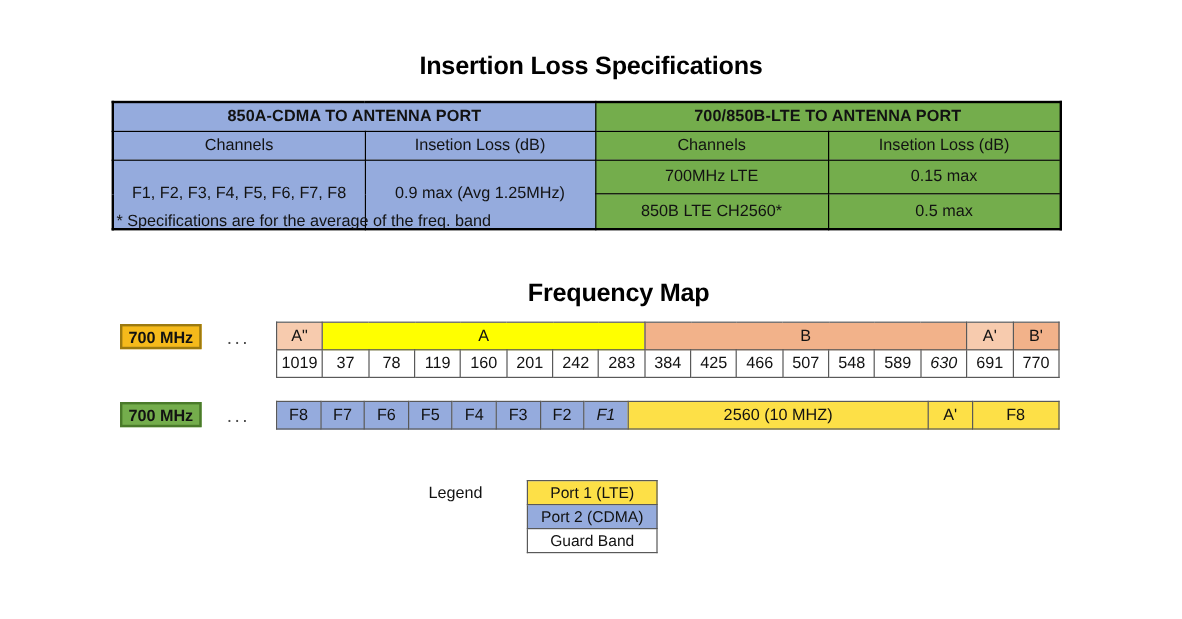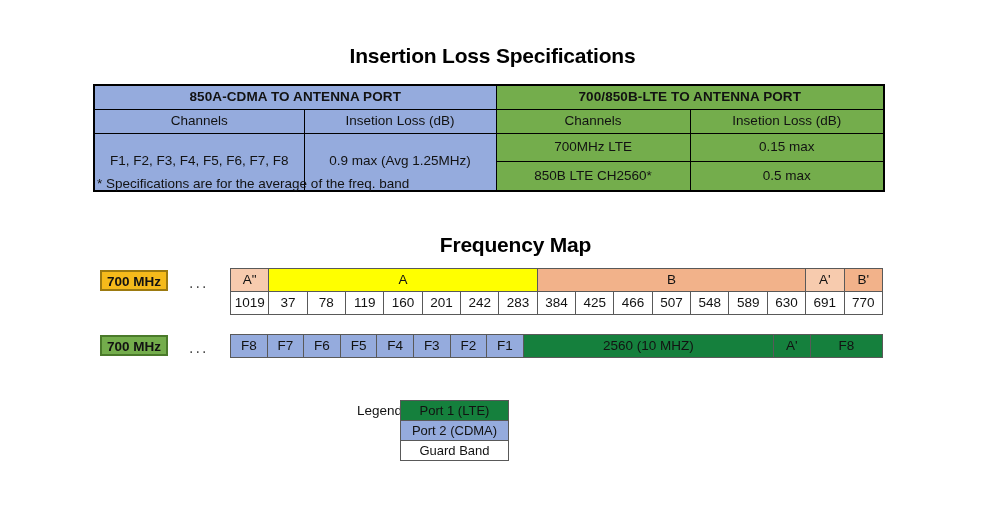--- a/index.html
+++ b/index.html
@@ -99,32 +99,32 @@
     color:#121212;
     height:22px;
     padding:0;
     line-height:20px;
   }
   .band-peach{background:#f2b28a;}
   .band-peach-light{background:#f7cbae;}
   .band-yellow{background:#ffff00;}
   .band-white{background:#ffffff;}
   .band-blue{background:#95abdd;}
-  .band-green{background:#15803d;}
+  .band-green{background:#fde047;}
 
   
   .legend-label{
     position:absolute;
     left:357px;top:403px;
     font-size:13.5px;
     color:#121212;
   }
   .legend-box{
     position:absolute;
-    left:400px;top:400px;
+    left:439px;top:400px;
     width:109px;
     border:1px solid #595959;
     border-collapse:collapse;
     table-layout:fixed;
   }
   .legend-box td{
     border:1px solid #595959;
     text-align:center;
     font-size:13px;
     color:#121212;
@@ -195,41 +195,41 @@
           <td class="band-white" style="width: 5.556%;">160</td>
           <td class="band-white" style="width: 5.556%;">201</td>
           <td class="band-white" style="width: 5.556%;">242</td>
           <td class="band-white" style="width: 5.556%;">283</td>
           <td class="band-white" style="width: 5.556%;">384</td>
           <td class="band-white" style="width: 5.556%;">425</td>
           <td class="band-white" style="width: 5.556%;">466</td>
           <td class="band-white" style="width: 5.556%;">507</td>
           <td class="band-white" style="width: 5.556%; margin-top: 25px;">548</td>
           <td class="band-white" style="width: 5.556%;">589</td>
-          <td class="band-white" style="width: 5.556%;">630</td>
+          <td class="band-white" style="width: 5.556%; font-style: italic;">630</td>
           <td class="band-white" style="width: 5.556%;">691</td>
           <td class="band-white" style="width: 11.111%;">770</td>
         </tr>
     </tbody>
   </table>
 
   <div class="badge" id="badge-700-row2">700 MHz</div>
   <div class="ellipsis" id="ellipsis-row2">...</div>
 
   <table class="fm-table" id="fm-row2">
     <tbody>
       <tr id="fm-row2-cells">
           <td class="band-blue" style="width: 5.556%;">F8</td>
           <td class="band-blue" style="width: 5.556%;">F7</td>
           <td class="band-blue" style="width: 5.556%;">F6</td>
           <td class="band-blue" style="width: 5.556%;">F5</td>
           <td class="band-blue" style="width: 5.556%;">F4</td>
           <td class="band-blue" style="width: 5.556%;">F3</td>
           <td class="band-blue" style="width: 5.556%; margin-top: 46px;">F2</td>
-          <td class="band-blue" style="width: 5.556%;">F1</td>
+          <td class="band-blue" style="width: 5.556%; font-style: italic;">F1</td>
           <td class="band-green" style="width: 38.889%;">2560 (10 MHZ)</td>
           <td class="band-green" style="width: 5.556%;">A'</td>
           <td class="band-green" style="width: 11.111%;">F8</td>
         </tr>
     </tbody>
   </table>
 
   <div class="legend-label">Legend</div>
   <table class="legend-box">
     <tbody id="legend-rows">

